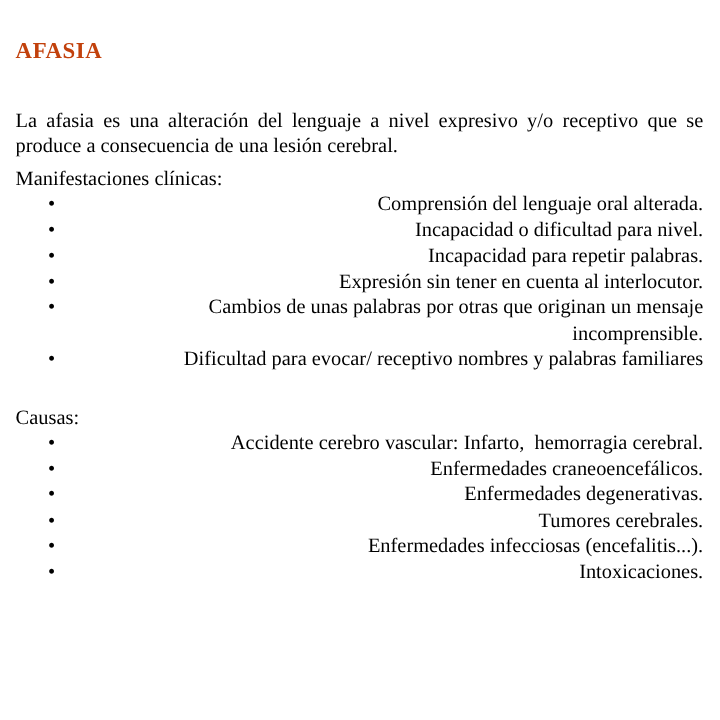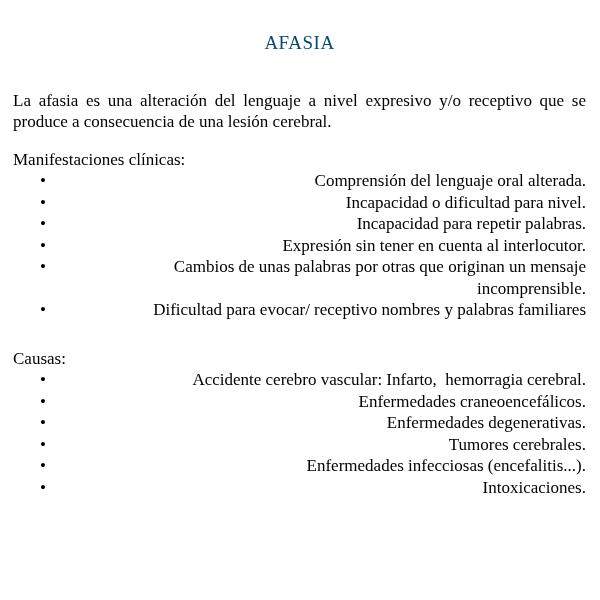--- a/index.html
+++ b/index.html
@@ -17,37 +17,37 @@
   .page {
     box-sizing: border-box;
     width: 600px;
     height: 600px;
     padding: 32px 14px 0 13px;
   }
   .title {
     margin: 0;
     font-size: 19px;
     line-height: 21.5px;
-    font-weight: normal;
-    text-align: center;
-    color: #0c4a6e;
+    font-weight: bold;
+    text-align: left;
+    color: #c2410c;
     letter-spacing: 0.5px;
   }
   .intro {
     margin: 36px 0 0 0;
     font-size: 17px;
     line-height: 21.5px;
     text-align: justify;
   }
   .heading {
     margin: 0;
     font-size: 17px;
     line-height: 21.5px;
   }
-  .heading-manifestaciones { margin-top: 16px; }
+  .heading-manifestaciones { margin-top: 5px; }
   .heading-causas { margin-top: 27px; }
   ul.bullet-list {
     list-style: none;
     margin: 0;
     padding: 0 0 0 27px;
   }
   .list-manifestaciones { margin-top: 38px; }
   .list-causas { margin-top: 38px; }
   ul.bullet-list li {
     display: flex;

